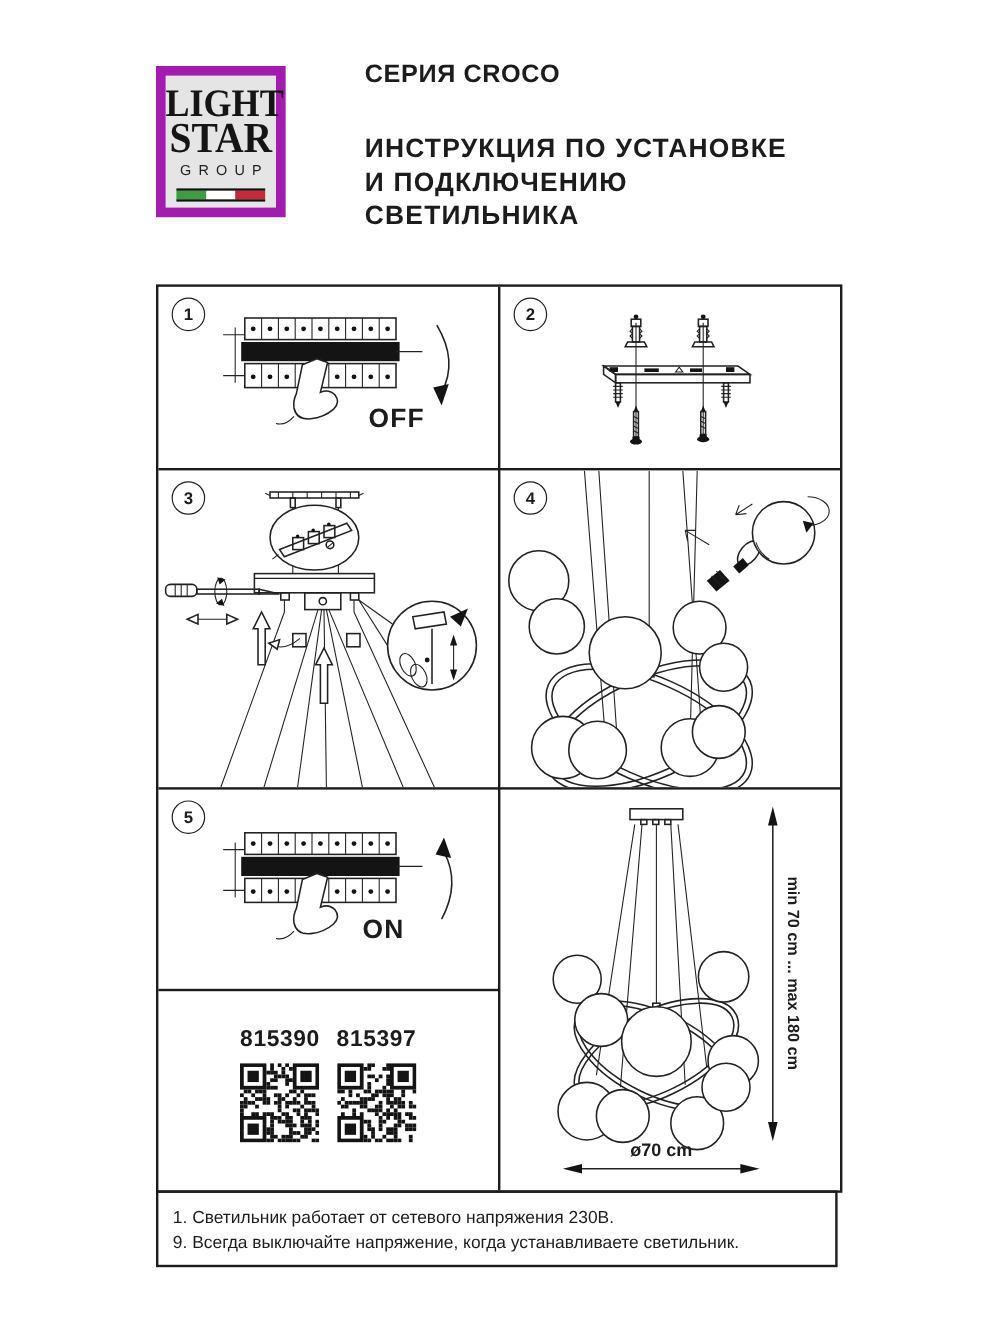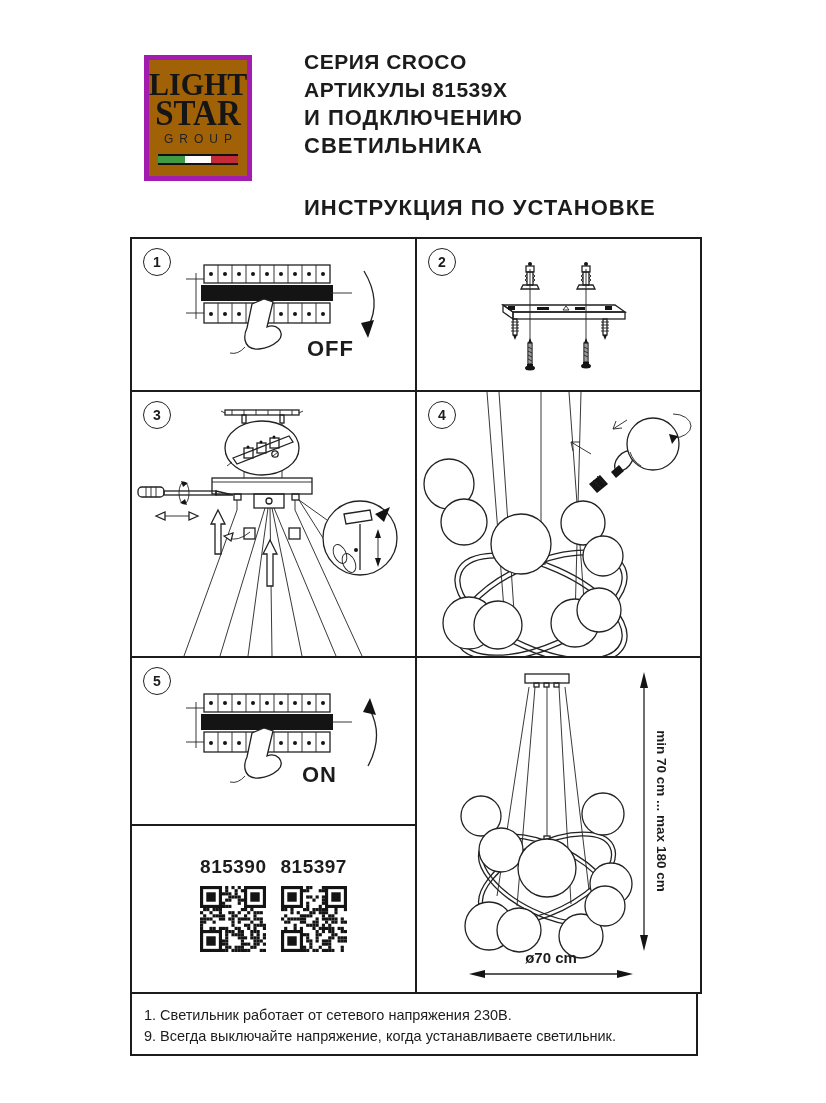--- a/index.html
+++ b/index.html
@@ -1,20 +1,20 @@
 <!DOCTYPE html>
 <html><head>
 <meta charset="utf-8">
 <style>
   html,body{margin:0;padding:0;background:#fff;}
   .page{position:relative;width:826px;height:1103px;background:#ffffff;overflow:hidden;
         font-family:"Liberation Sans",sans-serif;color:#1c1c1c;}
   
   .logo-box{position:absolute;left:130px;top:55px;width:108px;height:126px;
-            border:5px solid #a21caf;background:#a16207;text-align:center;box-sizing:border-box;margin-left:14px;}
+            border:8px solid #a21caf;background:#e5e5e5;text-align:center;box-sizing:border-box;}
   .logo-l1,.logo-l2{font-family:"Liberation Serif",serif;font-weight:bold;color:#151515;
             line-height:.92;letter-spacing:0px;transform:scaleY(1.08);}
   .logo-l1{font-size:30px;margin-top:10px;}
   .logo-l2{font-size:33px;}
   .logo-l3{font-size:12px;letter-spacing:6px;margin-top:4px;color:#222;text-indent:6px;}
   .flag{display:flex;height:7px;margin:8px 9px 0 9px;border-top:2px solid #111;border-bottom:2px solid #111;}
   .flag span{flex:1;}
   .flag .g{background:#3f9b44;}
   .flag .w{background:#ffffff;}
   .flag .r{background:#c42a38;}
@@ -97,23 +97,22 @@
     <div class="logo-l3">GROUP</div>
     <div class="flag">
       <span class="g"></span>
         <span class="w"></span>
         <span class="r"></span>
     </div>
   </div>
 
   <div class="title-block">
     <div class="series">СЕРИЯ CROCO</div>
-    <div class="series">АРТИКУЛЫ 81539X</div>
+    <div class="instr">ИНСТРУКЦИЯ ПО УСТАНОВКЕ</div>
     <div class="instr" style="margin-top:0">И ПОДКЛЮЧЕНИЮ СВЕТИЛЬНИКА</div>
-    <div class="instr">ИНСТРУКЦИЯ ПО УСТАНОВКЕ</div>
   </div>
 
   <div class="grid">
     <div class="divider" style="left:283px;top:0;width:1.5px;height:753px"></div>
     <div class="divider" style="left:0;top:151px;width:568px;height:1.5px"></div>
     <div class="divider" style="left:0;top:417px;width:568px;height:1.5px"></div>
     <div class="divider" style="left:0;top:585px;width:284px;height:1.5px"></div>
 
     <div class="cell" style="left:0;top:0;width:283px;height:151px">
       <div class="badge">1</div>

